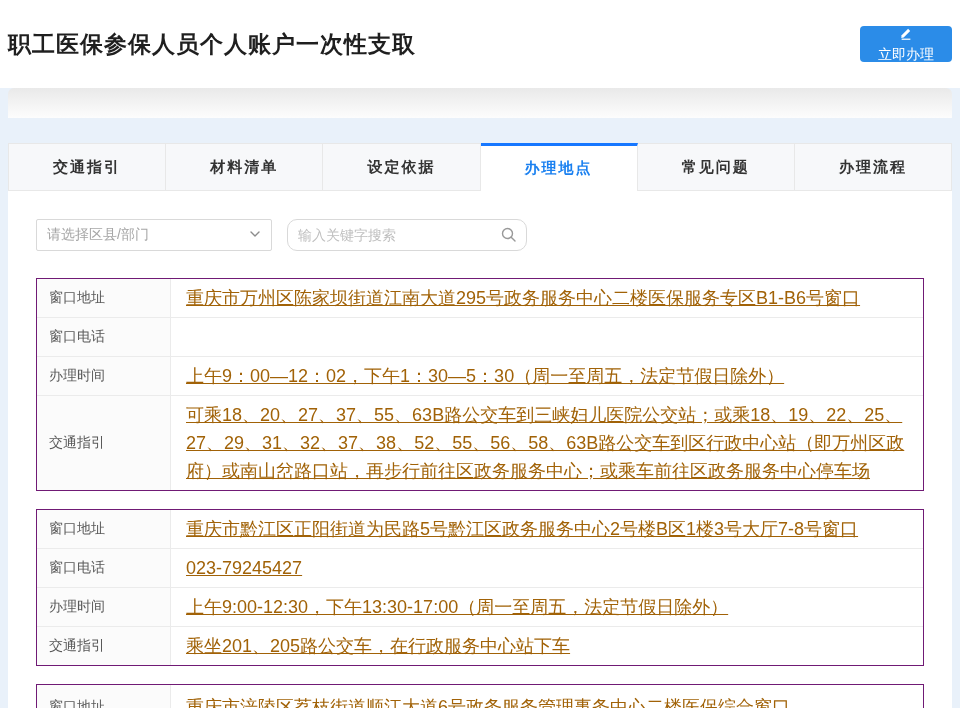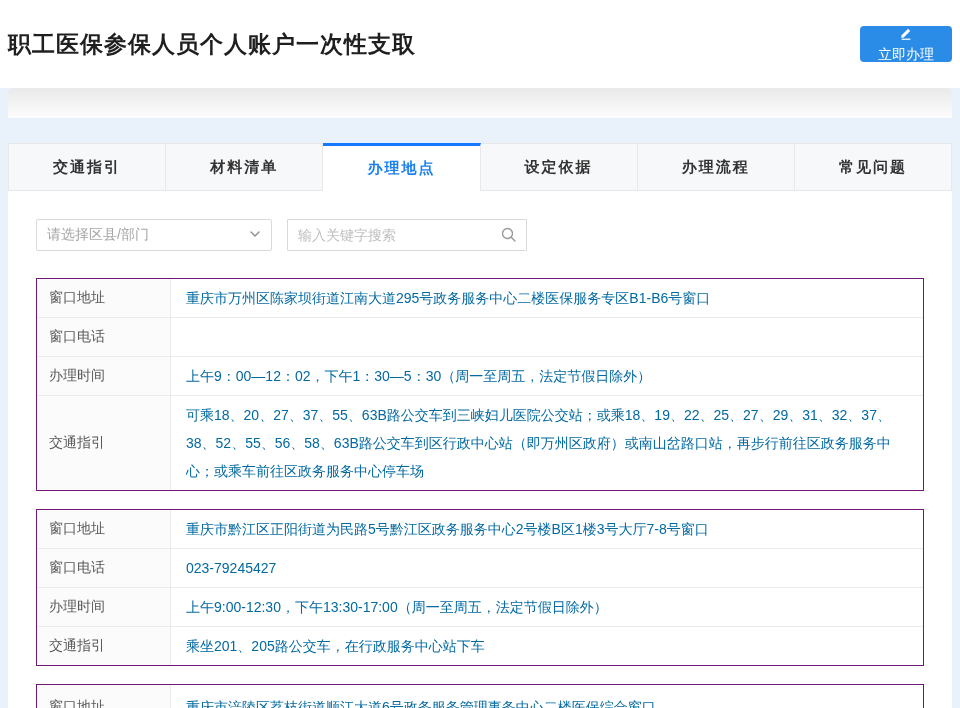--- a/index.html
+++ b/index.html
@@ -75,21 +75,21 @@
     display: flex; align-items: center; justify-content: space-between;
     padding: 0 10px;
     font-size: 14px; color: #a6a6a6;
     cursor: pointer; background: #ffffff;
   }
   .search-box {
     position: relative; width: 240px; height: 32px; margin-left: 15px;
   }
   .search-box input {
     width: 100%; height: 100%;
-    border: 1px solid #d9d9d9; border-radius: 1px;
+    border: 1px solid #d9d9d9; border-radius: 10px;
     padding: 0 34px 0 10px;
     font-size: 14px; color: #595959;
     font-family: inherit;
     outline: none;
   }
   .search-box input::placeholder { color: #bfbfbf; }
   .search-box .search-icon {
     position: absolute; right: 10px; top: 7px;
   }
   
@@ -106,23 +106,24 @@
     border-right: 1px solid #ebebeb;
     display: flex; align-items: center;
     padding: 5px 12px;
     font-size: 14px; color: #595959;
     min-height: 38px;
   }
   .info-value {
     flex: 1;
     display: flex; align-items: center;
     padding: 5px 15px;
-    font-size: 14px; color: #0369a1;
+    font-size: 18px; color: #a16207;
     line-height: 28px;
     min-height: 38px;
+    text-decoration: underline;
   }
   .loc-table:nth-child(3) .info-row { min-height: 44px; }
 </style>
 </head>
 <body>
 
 <div class="page">
 
   <div class="header">
     <h1 class="page-title">职工医保参保人员个人账户一次性支取</h1>
@@ -137,24 +138,24 @@
     </button>
   </div>
 
   <div class="hero-band"></div>
 
   <div class="panel">
 
     <div class="tabs" id="tabs">
         <div class="tab">交通指引</div>
         <div class="tab">材料清单</div>
+        <div class="tab">设定依据</div>
         <div class="tab active">办理地点</div>
-        <div class="tab">设定依据</div>
+        <div class="tab">常见问题</div>
         <div class="tab">办理流程</div>
-        <div class="tab">常见问题</div>
       </div>
 
     <div class="filter-bar">
       <div class="select-box">
         <span>请选择区县/部门</span>
         <span>
           <svg width="12" height="12" viewBox="0 0 12 12">
             <path d="M2 4 L6 8 L10 4" fill="none" stroke="#8c8c8c" stroke-width="1.4" stroke-linecap="round" stroke-linejoin="round"></path>
           </svg>
         </span>

